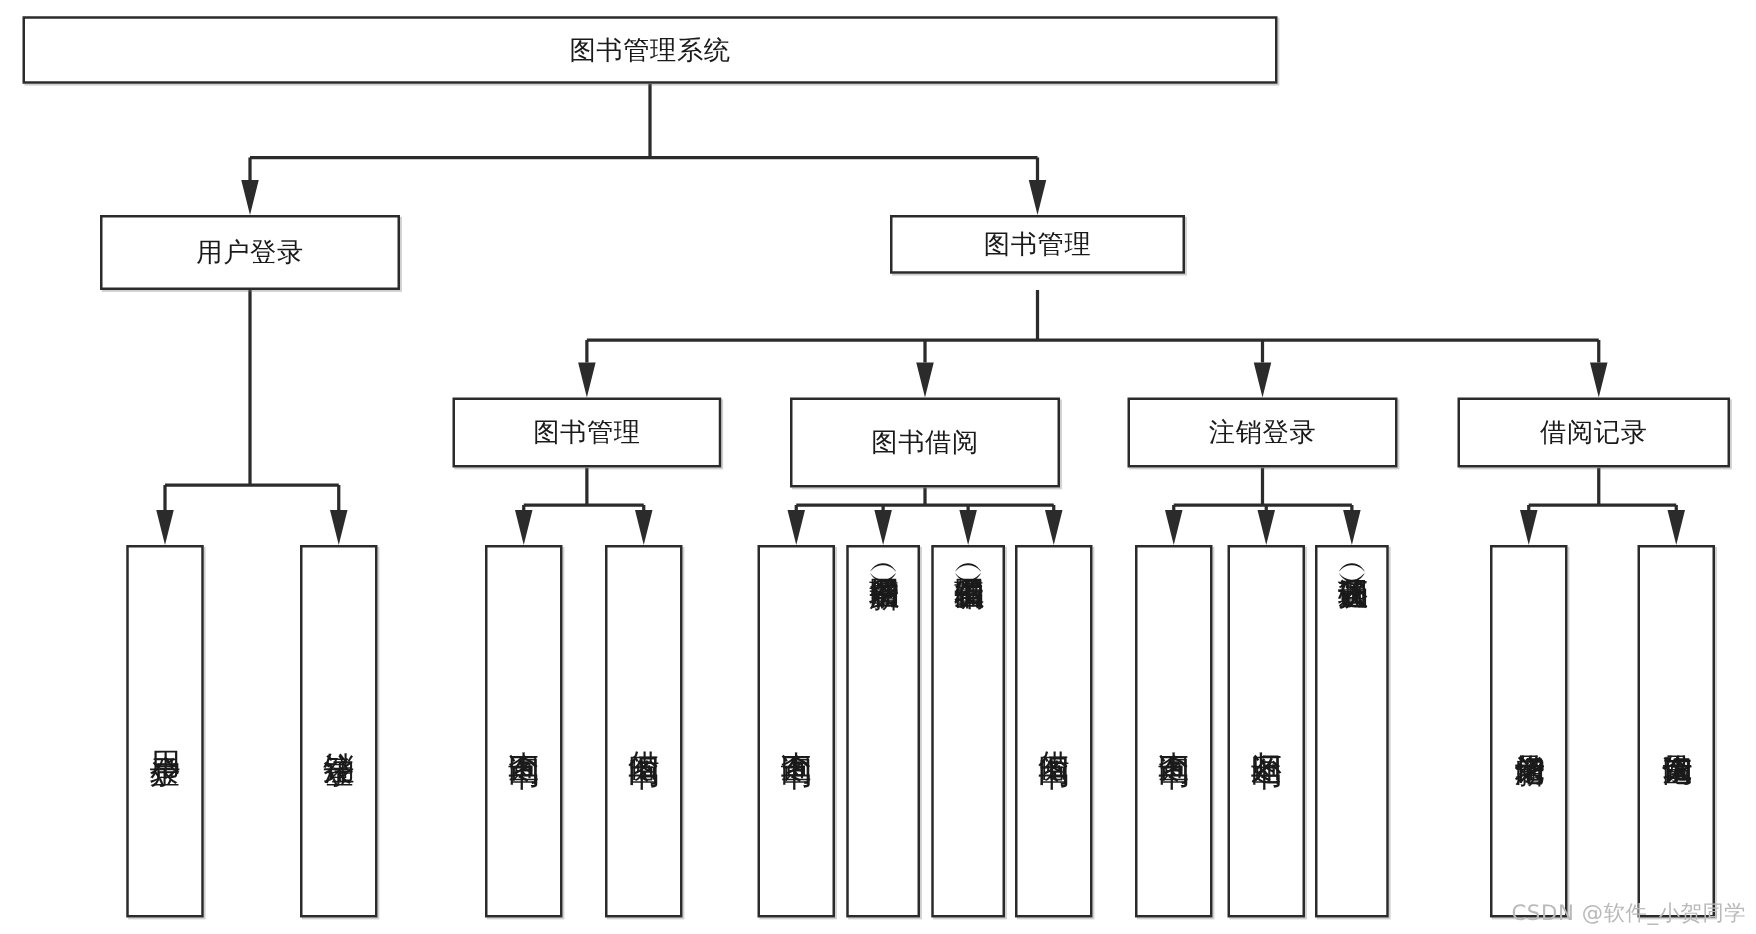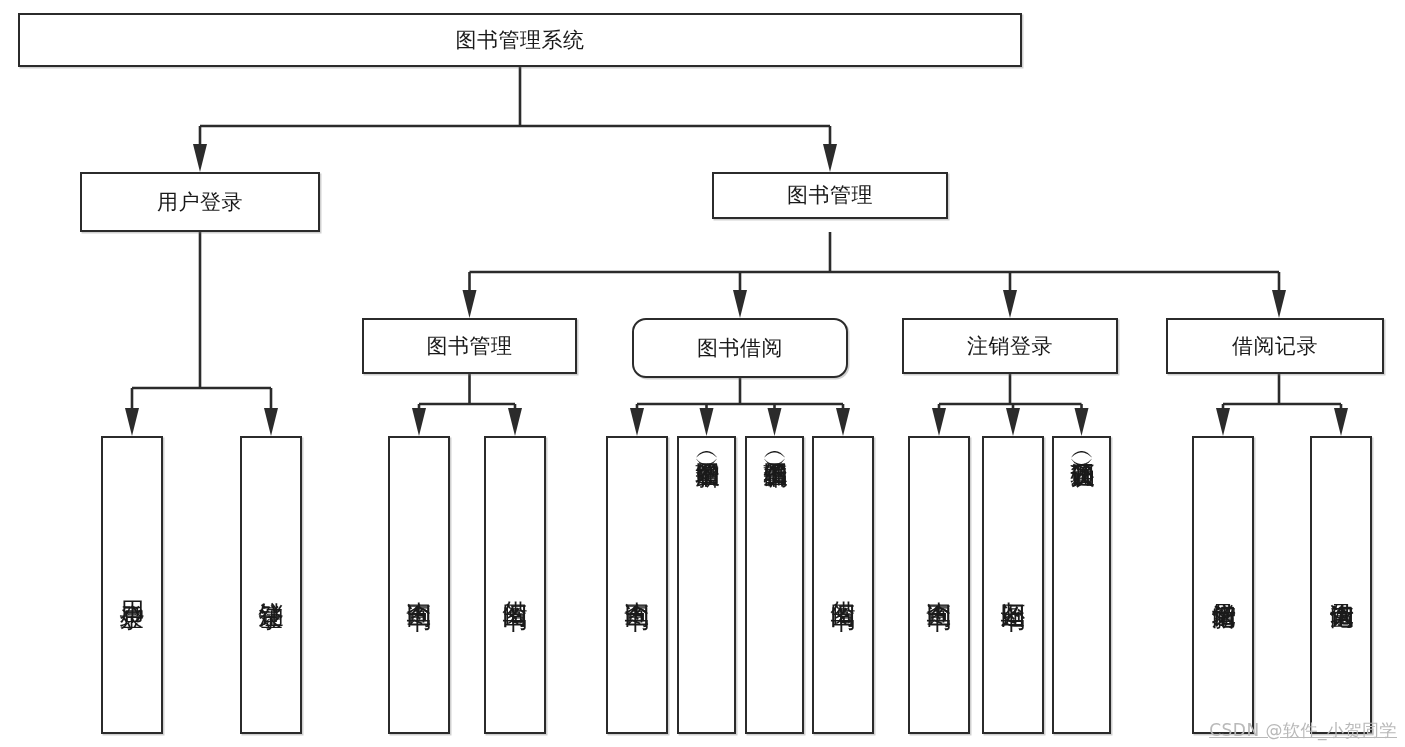--- a/index.html
+++ b/index.html
@@ -65,21 +65,20 @@
     padding-top: 0;
   }
   .watermark {
     position: absolute;
     right: 8px;
     bottom: 5px;
     font-size: 17px;
     color: #b9b9b9;
     white-space: nowrap;
     letter-spacing: 0.5px;
-    text-decoration: underline;
   }
 </style>
 </head>
 <body>
 
 <div id="diagram-root">
 
   <svg class="diagram-canvas" id="connector-layer" viewBox="0 0 1405 747" xmlns="http://www.w3.org/2000/svg">
       <line x1="520" y1="67" x2="520" y2="126" stroke="#2b2b2b" stroke-width="2.6"></line>
       <line x1="200" y1="126" x2="830" y2="126" stroke="#2b2b2b" stroke-width="2.6"></line>
@@ -141,21 +140,21 @@
       </div>
       <div class="node-box" style="left: 80px; top: 172px; width: 240px; height: 60px;">
         <span class="node-label-h">用户登录</span>
       </div>
       <div class="node-box" style="left: 712px; top: 172px; width: 236px; height: 47px;">
         <span class="node-label-h">图书管理</span>
       </div>
       <div class="node-box" style="left: 362px; top: 318px; width: 215px; height: 56px;">
         <span class="node-label-h">图书管理</span>
       </div>
-      <div class="node-box" style="left: 632px; top: 318px; width: 216px; height: 60px; border-radius: 14px;">
+      <div class="node-box" style="left: 632px; top: 318px; width: 216px; height: 72px;">
         <span class="node-label-h">图书借阅</span>
       </div>
       <div class="node-box" style="left: 902px; top: 318px; width: 216px; height: 56px;">
         <span class="node-label-h">注销登录</span>
       </div>
       <div class="node-box" style="left: 1166px; top: 318px; width: 218px; height: 56px;">
         <span class="node-label-h">借阅记录</span>
       </div>
       <div class="node-box vertical centered" style="left: 101px; top: 436px; width: 62px; height: 298px;">
         <span class="node-label-v">用户登录</span>

